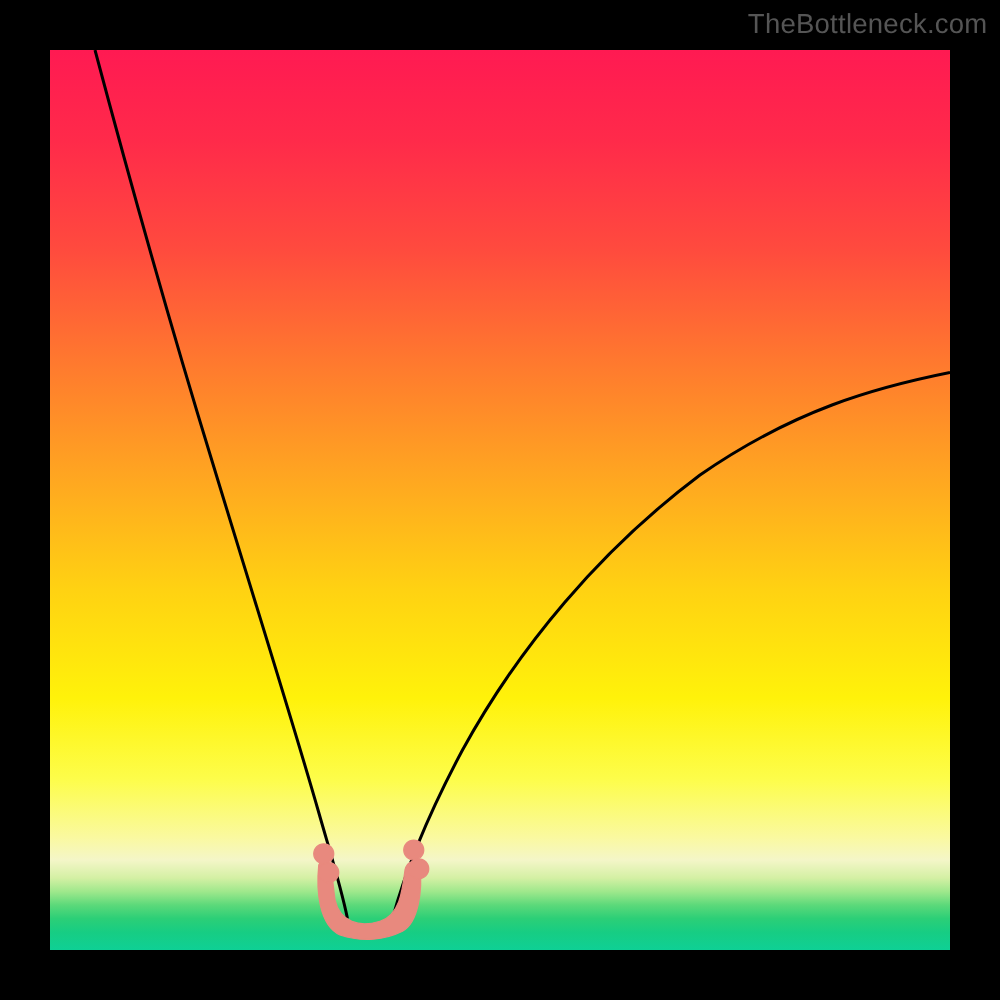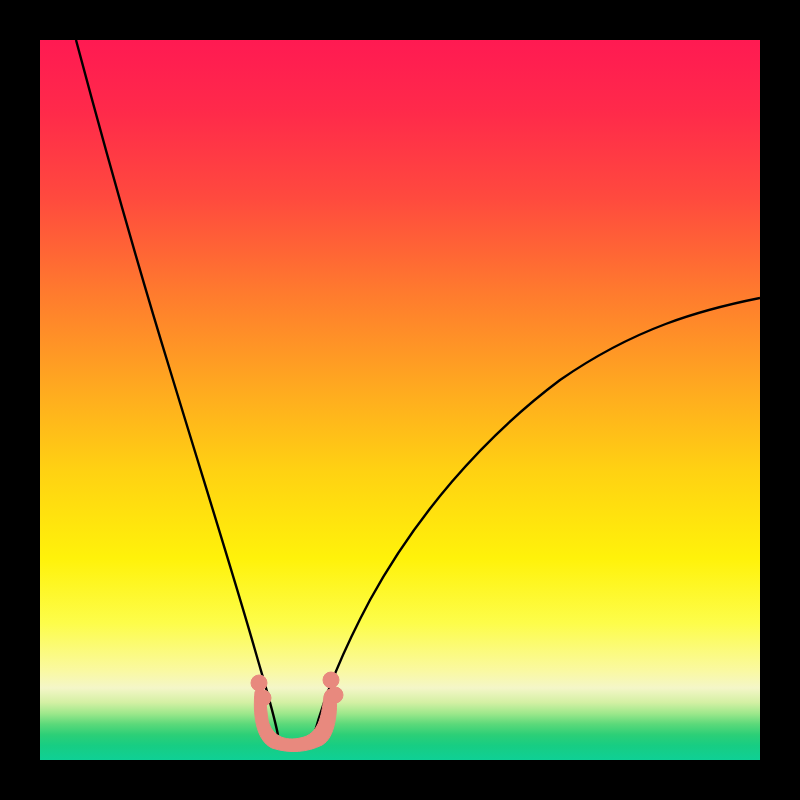--- a/index.html
+++ b/index.html
@@ -63,20 +63,21 @@
     color: #555;
     font-size: 22px;
     letter-spacing: 0.2px;
   }
 </style>
 </head>
 <body>
 
 <div class="outer">
 
+  <div class="watermark">TheBottleneck.com</div>
 
   <div class="plot">
     <div class="gradient"></div>
 
     <svg class="curve-svg" viewBox="0 0 720 720" preserveAspectRatio="none">
 
       <path d="M 36 0
                C 60 90, 90 200, 130 330
                C 165 445, 195 540, 215 610
                C 225 645, 233 670, 238 695" fill="none" stroke="#000" stroke-width="2.4"></path>

